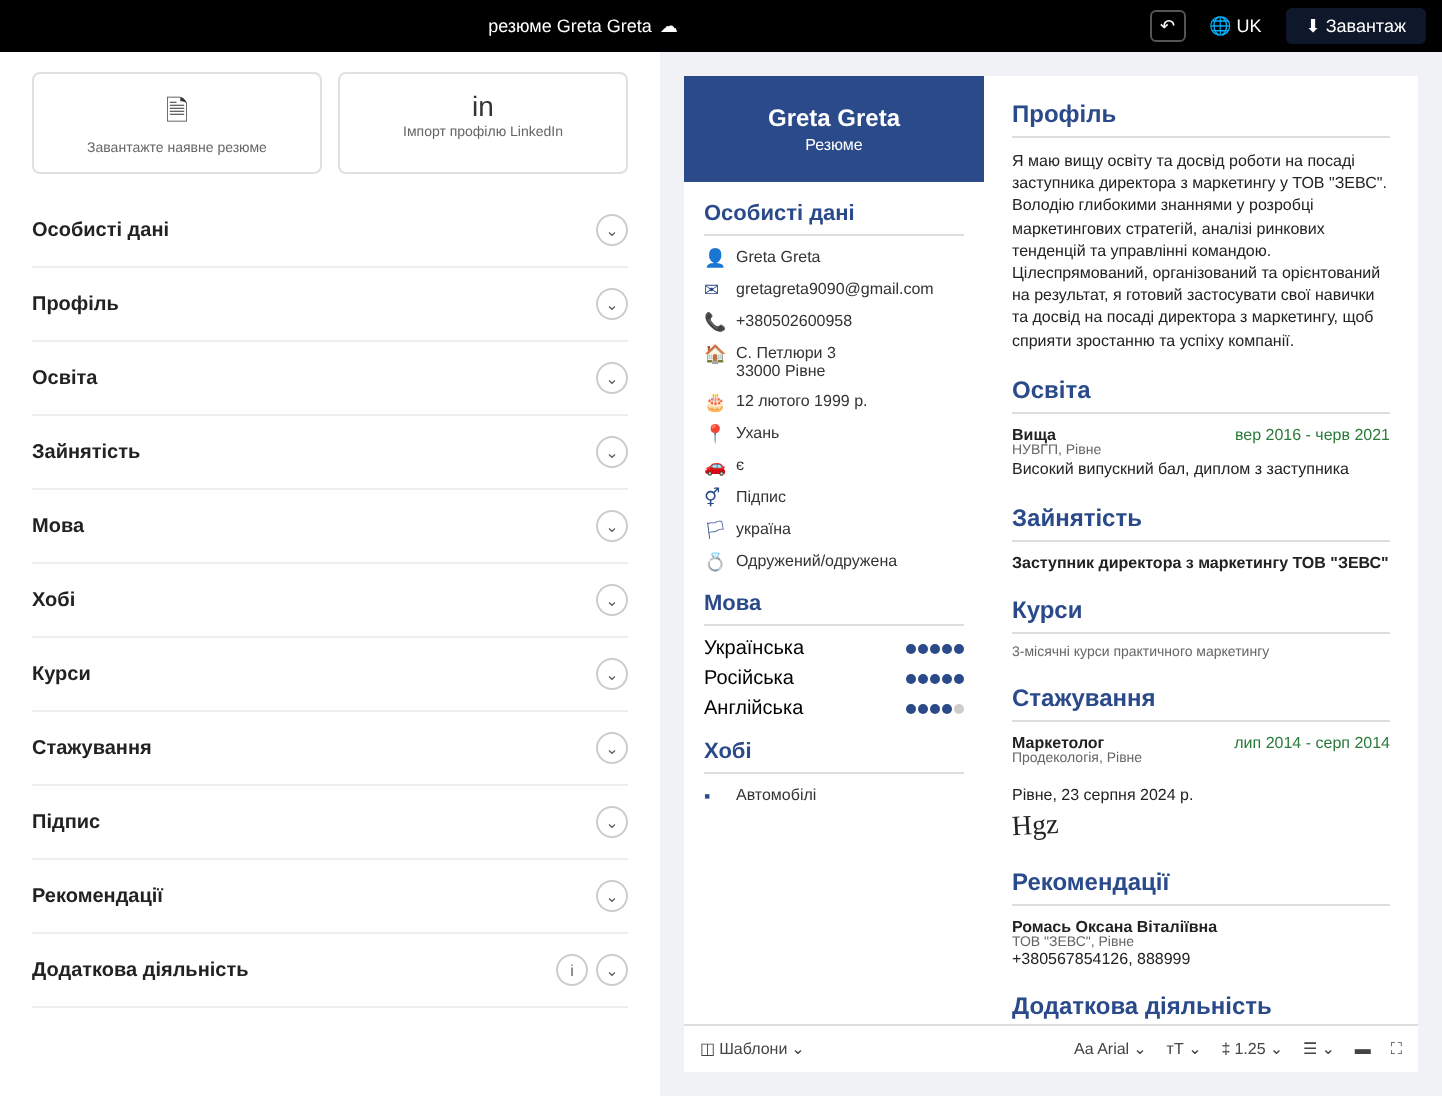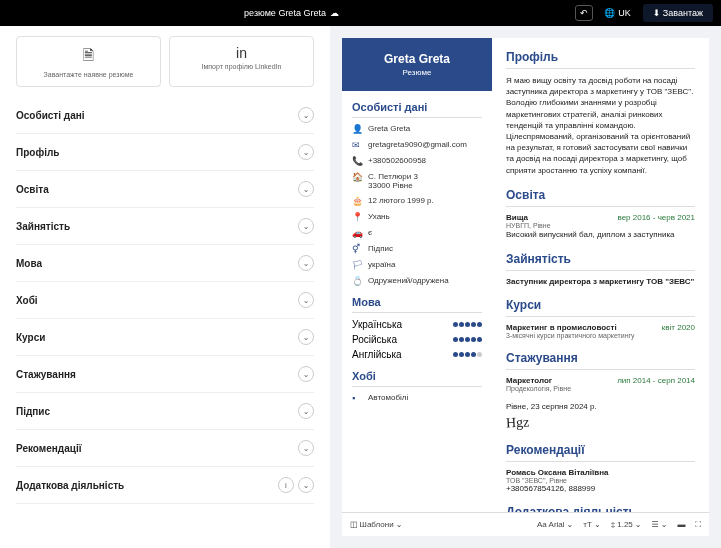--- a/index.html
+++ b/index.html
@@ -227,24 +227,20 @@
     <div class="rr-h">Освіта</div>
     <div class="edu-row">
             <span class="edu-left">Вища</span>
             <span class="edu-date">вер 2016 - черв 2021</span>
           </div>
     <div class="edu-sub">НУВГП, Рівне</div>
     <div class="rr-text">Високий випускний бал, диплом з заступника</div>
     <div class="rr-h">Зайнятість</div>
     <div class="edu-left">Заступник директора з маркетингу ТОВ "ЗЕВС"</div>
     <div class="rr-h">Курси</div>
-    <div class="edu-row">
-            <span class="edu-left">Маркетинг в промисловості</span>
-            <span class="edu-date">квіт 2020</span>
-          </div>
     <div class="edu-sub">3-місячні курси практичного маркетингу</div>
     <div class="rr-h">Стажування</div>
     <div class="edu-row">
             <span class="edu-left">Маркетолог</span>
             <span class="edu-date">лип 2014 - серп 2014</span>
           </div>
     <div class="edu-sub">Продекологія, Рівне</div>
     <div style="margin-top:10px">Рівне, 23 серпня 2024 р.</div>
     <div class="sig">Hgz</div>
     <div class="rr-h">Рекомендації</div>

